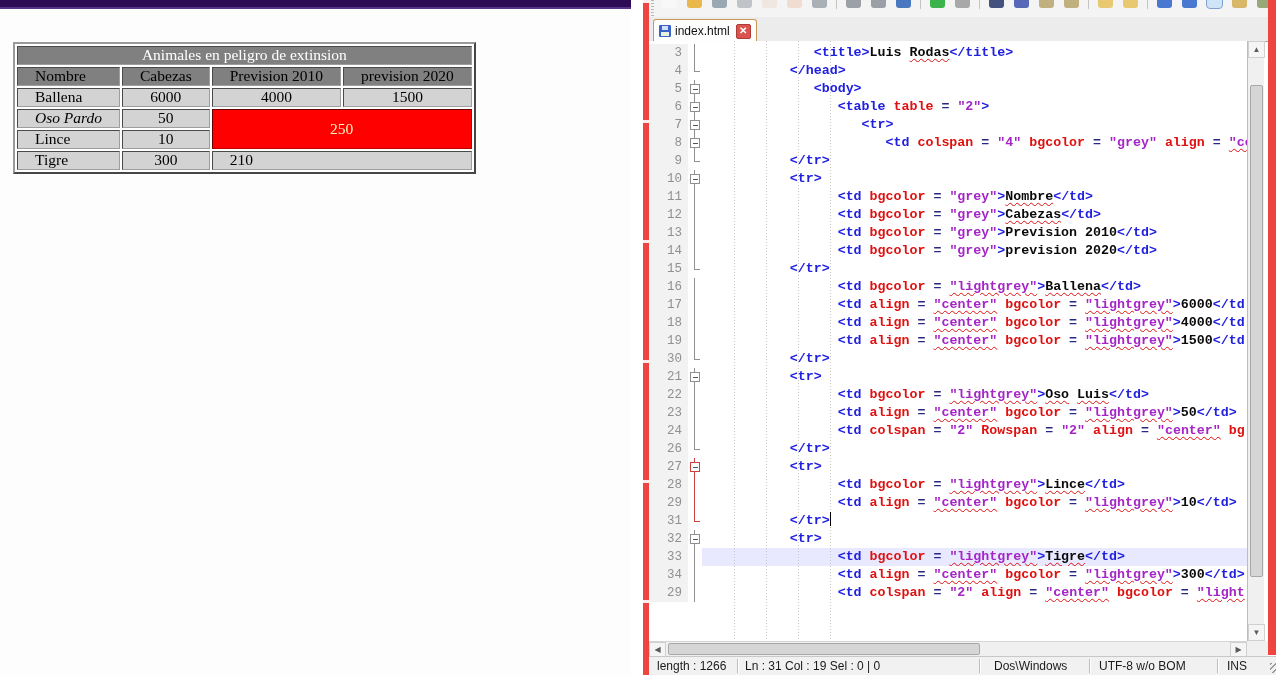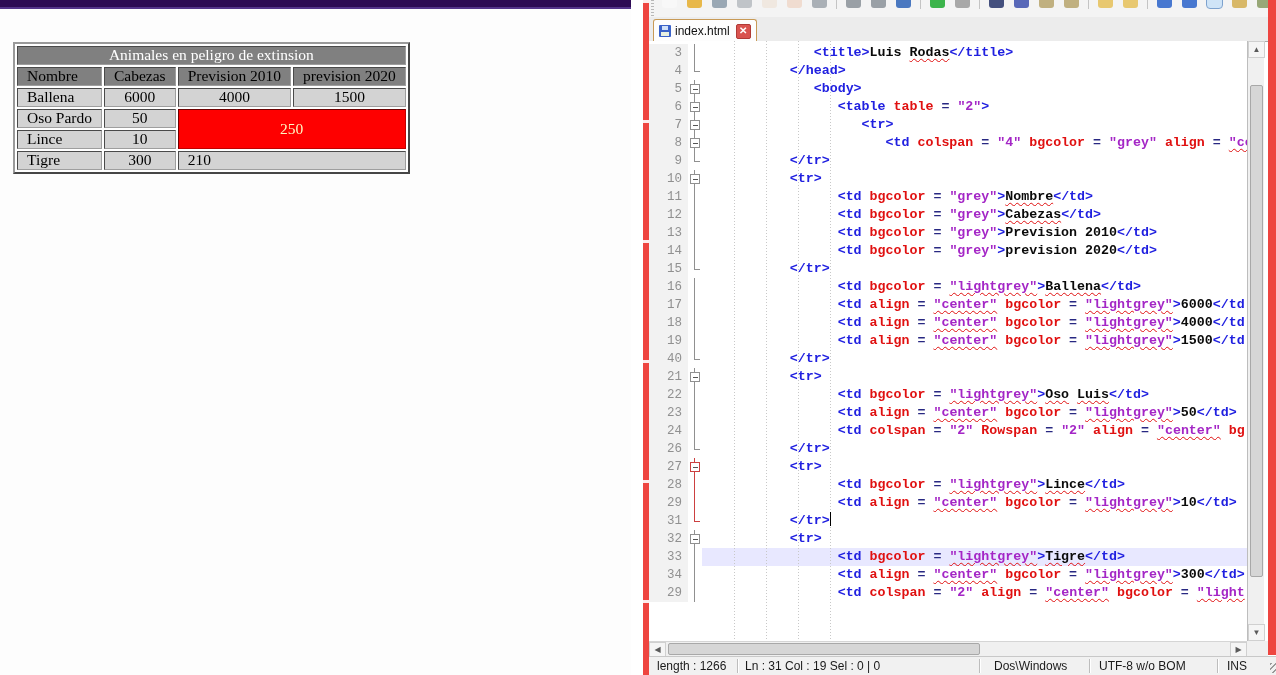--- a/index.html
+++ b/index.html
@@ -6,21 +6,21 @@
   body{width:1276px;height:675px;position:relative;overflow:hidden;
        font-family:"Liberation Sans",sans-serif;}
 
   
   #left-pane{position:absolute;left:0;top:0;width:631px;height:675px;background:#fdfdfd;}
   #purple-bar{position:absolute;left:0;top:0;width:631px;height:7px;background:#2e0b54;
               border-bottom:2px solid #55348a;}
   table.animals{position:absolute;left:13px;top:42px;border-collapse:separate;border-spacing:2px;
                 border:2px outset #9a9a9a;background:#fff;table-layout:fixed;
                 font-family:"Liberation Serif",serif;font-size:15.5px;color:#000;}
-  table.animals td{border:1px inset #9e9e9e;height:17px;padding:0 9px;line-height:1.08;
+  table.animals td{border:1px inset #9e9e9e;height:17px;padding:0 17px;line-height:1.08;
                    overflow:hidden;white-space:nowrap;}
   td.t-title{text-align:center;}
   td.t-head{}
   td.t-cell{}
   td.t-num{text-align:center;}
   td.t-merge{text-align:center;}
   td.t-span{text-align:left;}
 
   
   #right-panel{position:absolute;left:643px;top:0;width:633px;height:675px;background:#fff;}
@@ -127,21 +127,21 @@
       <td class="t-head" style="background:#808080;">Prevision 2010</td>
       <td class="t-head" style="background:#808080;">prevision 2020</td>
     </tr>
     <tr>
       <td class="t-cell" style="background:#d3d3d3;">Ballena</td>
       <td class="t-num" style="background:#d3d3d3;">6000</td>
       <td class="t-num" style="background:#d3d3d3;">4000</td>
       <td class="t-num" style="background:#d3d3d3;">1500</td>
     </tr>
     <tr>
-      <td class="t-cell" style="background:#d3d3d3;">Oso Pardo</td>
+      <td class="t-cell" style="background:#d3d3d3;font-style:italic;">Oso Pardo</td>
       <td class="t-num" style="background:#d3d3d3;">50</td>
       <td class="t-merge" colspan="2" rowspan="2" style="background:#fe0000;border-color:#c00000;color:#fef9c3;">250</td>
     </tr>
     <tr>
       <td class="t-cell" style="background:#d3d3d3;">Lince</td>
       <td class="t-num" style="background:#d3d3d3;">10</td>
     </tr>
     <tr>
       <td class="t-cell" style="background:#d3d3d3;">Tigre</td>
       <td class="t-num" style="background:#d3d3d3;">300</td>
@@ -295,21 +295,21 @@
             <div class="lnum">18</div>
             <div class="fold fv"></div>
             <div class="txt">                 <span class="tg">&lt;td </span><span class="at">align</span><span class="op"> = </span><span class="vs sq">"center"</span><span class="pl"> </span><span class="at">bgcolor</span><span class="op"> = </span><span class="vs sq">"lightgrey"</span><span class="tg">&gt;</span><span class="tx">4000</span><span class="tg">&lt;/td</span></div>
           </div>
           <div class="crow">
             <div class="lnum">19</div>
             <div class="fold fv"></div>
             <div class="txt">                 <span class="tg">&lt;td </span><span class="at">align</span><span class="op"> = </span><span class="vs sq">"center"</span><span class="pl"> </span><span class="at">bgcolor</span><span class="op"> = </span><span class="vs sq">"lightgrey"</span><span class="tg">&gt;</span><span class="tx">1500</span><span class="tg">&lt;/td</span></div>
           </div>
           <div class="crow">
-            <div class="lnum">40</div>
+            <div class="lnum">30</div>
             <div class="fold fe"></div>
             <div class="txt">           <span class="tg">&lt;/tr&gt;</span></div>
           </div>
           <div class="crow">
             <div class="lnum">21</div>
             <div class="fold fb">
               <div class="fbox"></div>
             </div>
             <div class="txt">           <span class="tg">&lt;tr&gt;</span></div>
           </div>

